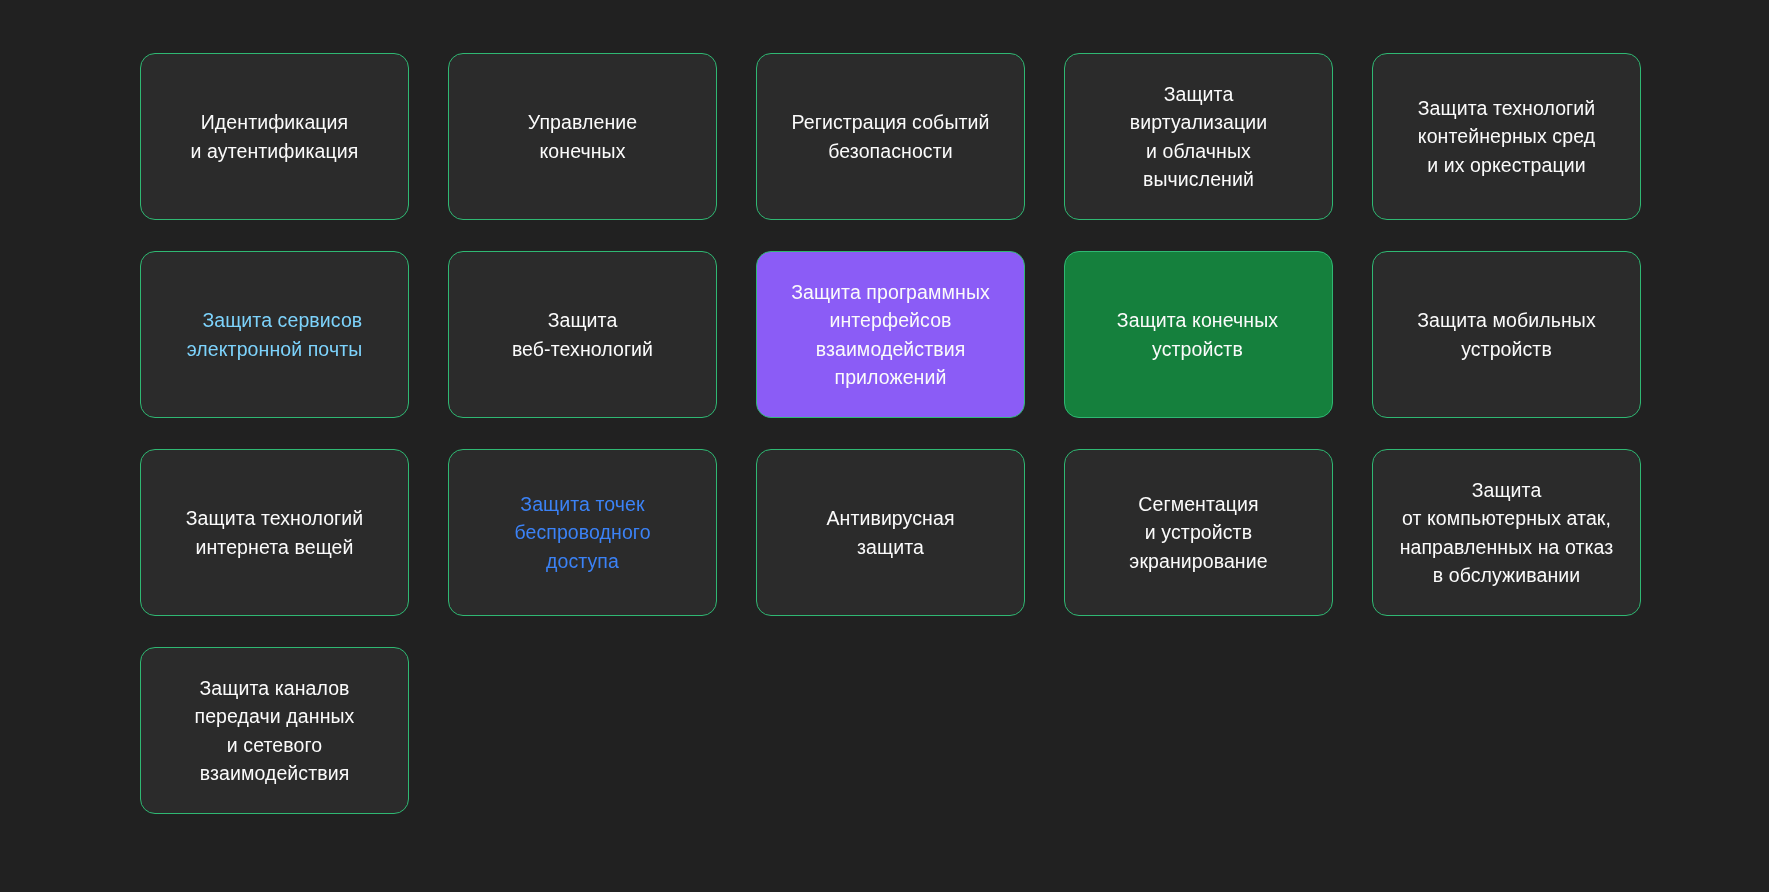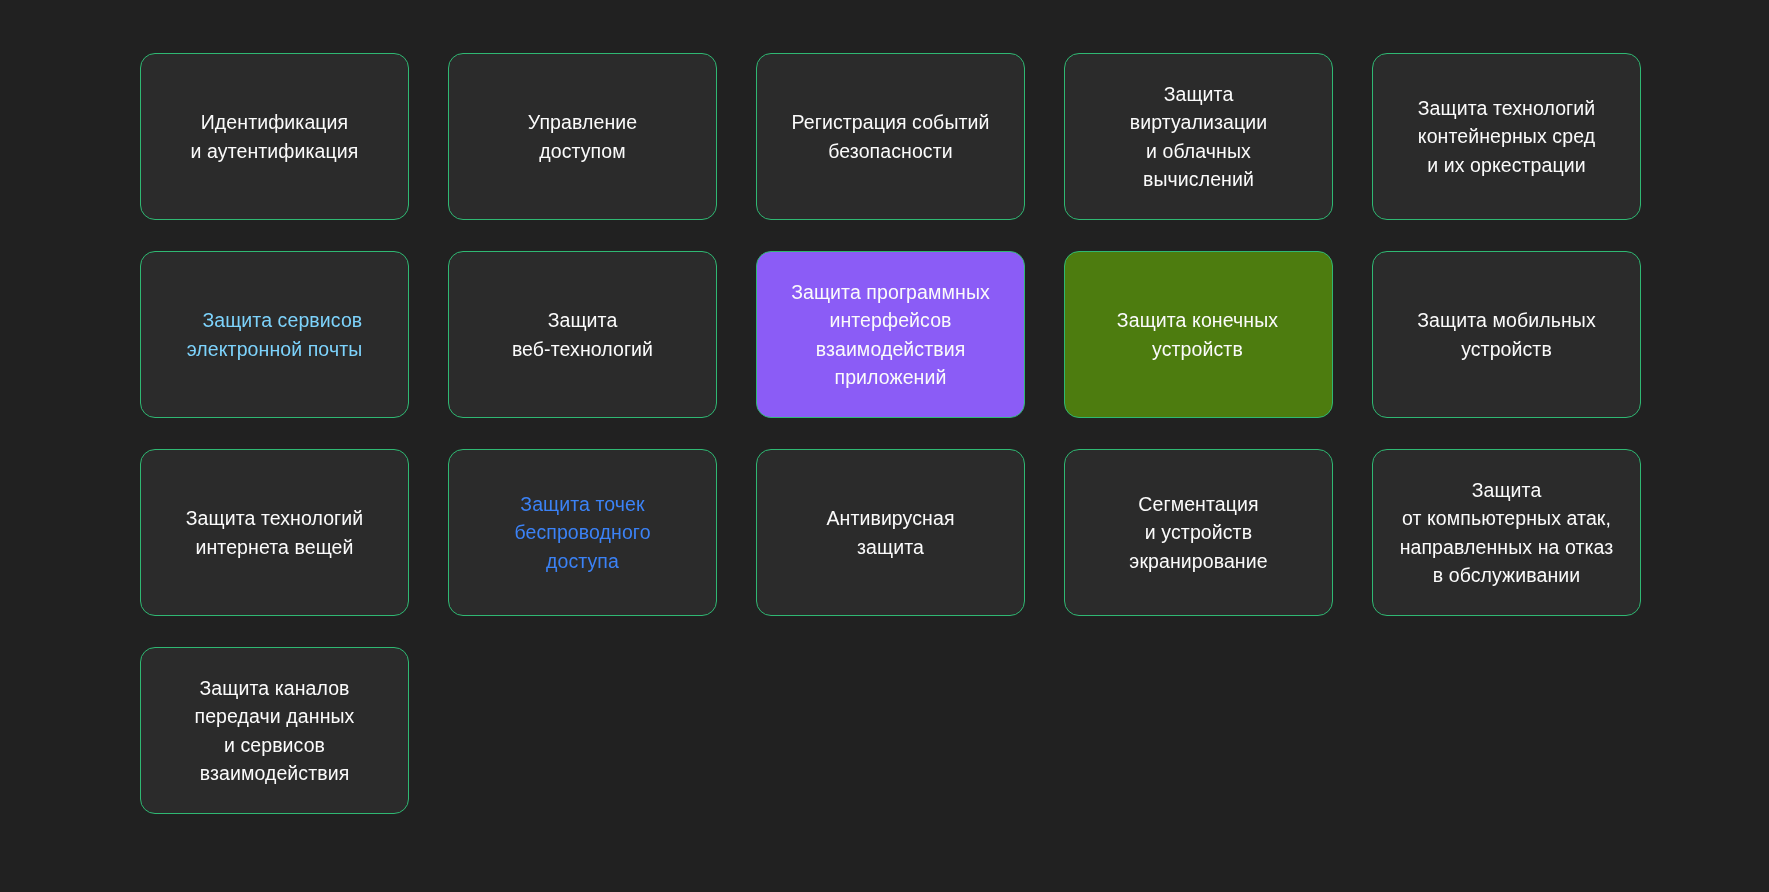--- a/index.html
+++ b/index.html
@@ -52,21 +52,21 @@
 </head>
 <body style="background: rgb(33, 33, 33);">
 
 <div id="grid-root">
     <div class="card" style="background: rgb(43, 43, 43); border-color: rgb(47, 184, 115);">
       <div class="card-label" style="color: rgb(251, 251, 251);">Идентификация
 и аутентификация</div>
     </div>
     <div class="card" style="background: rgb(43, 43, 43); border-color: rgb(47, 184, 115);">
       <div class="card-label" style="color: rgb(251, 251, 251);">Управление
-доступом</div>
+конечных</div>
     </div>
     <div class="card" style="background: rgb(43, 43, 43); border-color: rgb(47, 184, 115);">
       <div class="card-label" style="color: rgb(251, 251, 251);">Регистрация событий
 безопасности</div>
     </div>
     <div class="card" style="background: rgb(43, 43, 43); border-color: rgb(47, 184, 115);">
       <div class="card-label" style="color: rgb(251, 251, 251);">Защита
 виртуализации
 и облачных
 вычислений</div>
@@ -83,21 +83,21 @@
     <div class="card" style="background: rgb(43, 43, 43); border-color: rgb(47, 184, 115);">
       <div class="card-label" style="color: rgb(251, 251, 251);">Защита
 веб-технологий</div>
     </div>
     <div class="card" style="background: #8b5cf6; border-color: rgb(47, 184, 115);">
       <div class="card-label" style="color: rgb(251, 251, 251);">Защита программных
 интерфейсов
 взаимодействия
 приложений</div>
     </div>
-    <div class="card" style="background: #4d7c0f; border-color: rgb(47, 184, 115); padding-left: 12px;">
+    <div class="card" style="background: #15803d; border-color: rgb(47, 184, 115); padding-left: 12px;">
       <div class="card-label" style="color: rgb(251, 251, 251);">Защита конечных
 устройств</div>
     </div>
     <div class="card" style="background: rgb(43, 43, 43); border-color: rgb(47, 184, 115);">
       <div class="card-label" style="color: rgb(251, 251, 251);">Защита мобильных
 устройств</div>
     </div>
     <div class="card" style="background: rgb(43, 43, 43); border-color: rgb(47, 184, 115);">
       <div class="card-label" style="color: rgb(251, 251, 251);">Защита технологий
 интернета вещей</div>
@@ -118,16 +118,16 @@
     </div>
     <div class="card" style="background: rgb(43, 43, 43); border-color: rgb(47, 184, 115);">
       <div class="card-label" style="color: rgb(251, 251, 251);">Защита
 от компьютерных атак,
 направленных на отказ
 в обслуживании</div>
     </div>
     <div class="card" style="background: rgb(43, 43, 43); border-color: rgb(47, 184, 115);">
       <div class="card-label" style="color: rgb(251, 251, 251);">Защита каналов
 передачи данных
-и сервисов
+и сетевого
 взаимодействия</div>
     </div>
   </div>
 
 </body></html>

